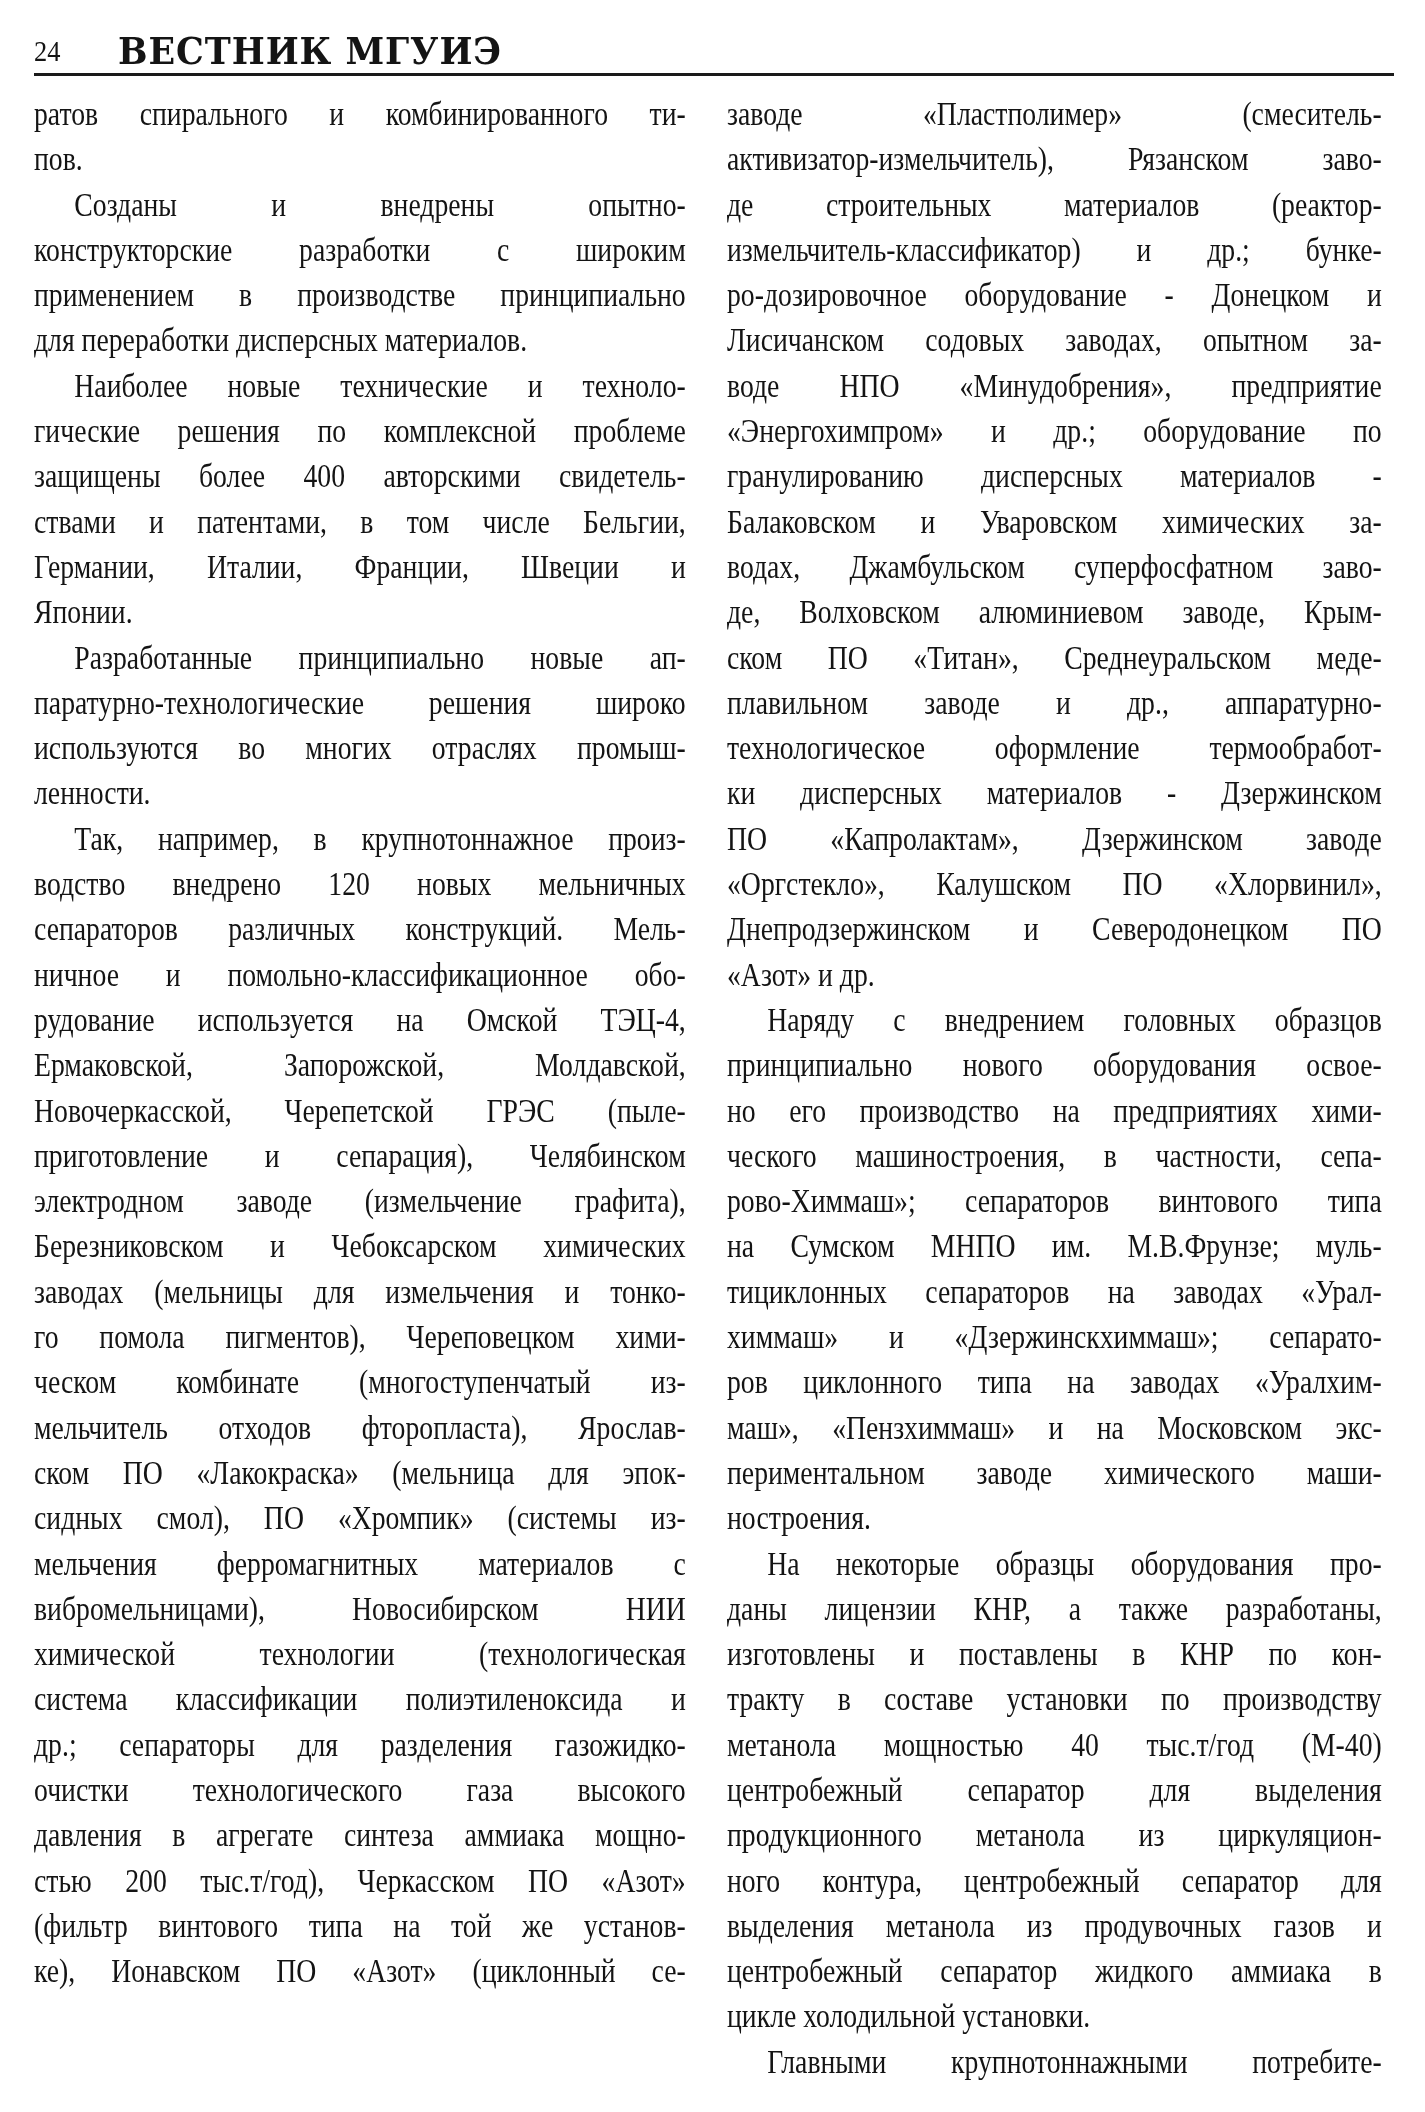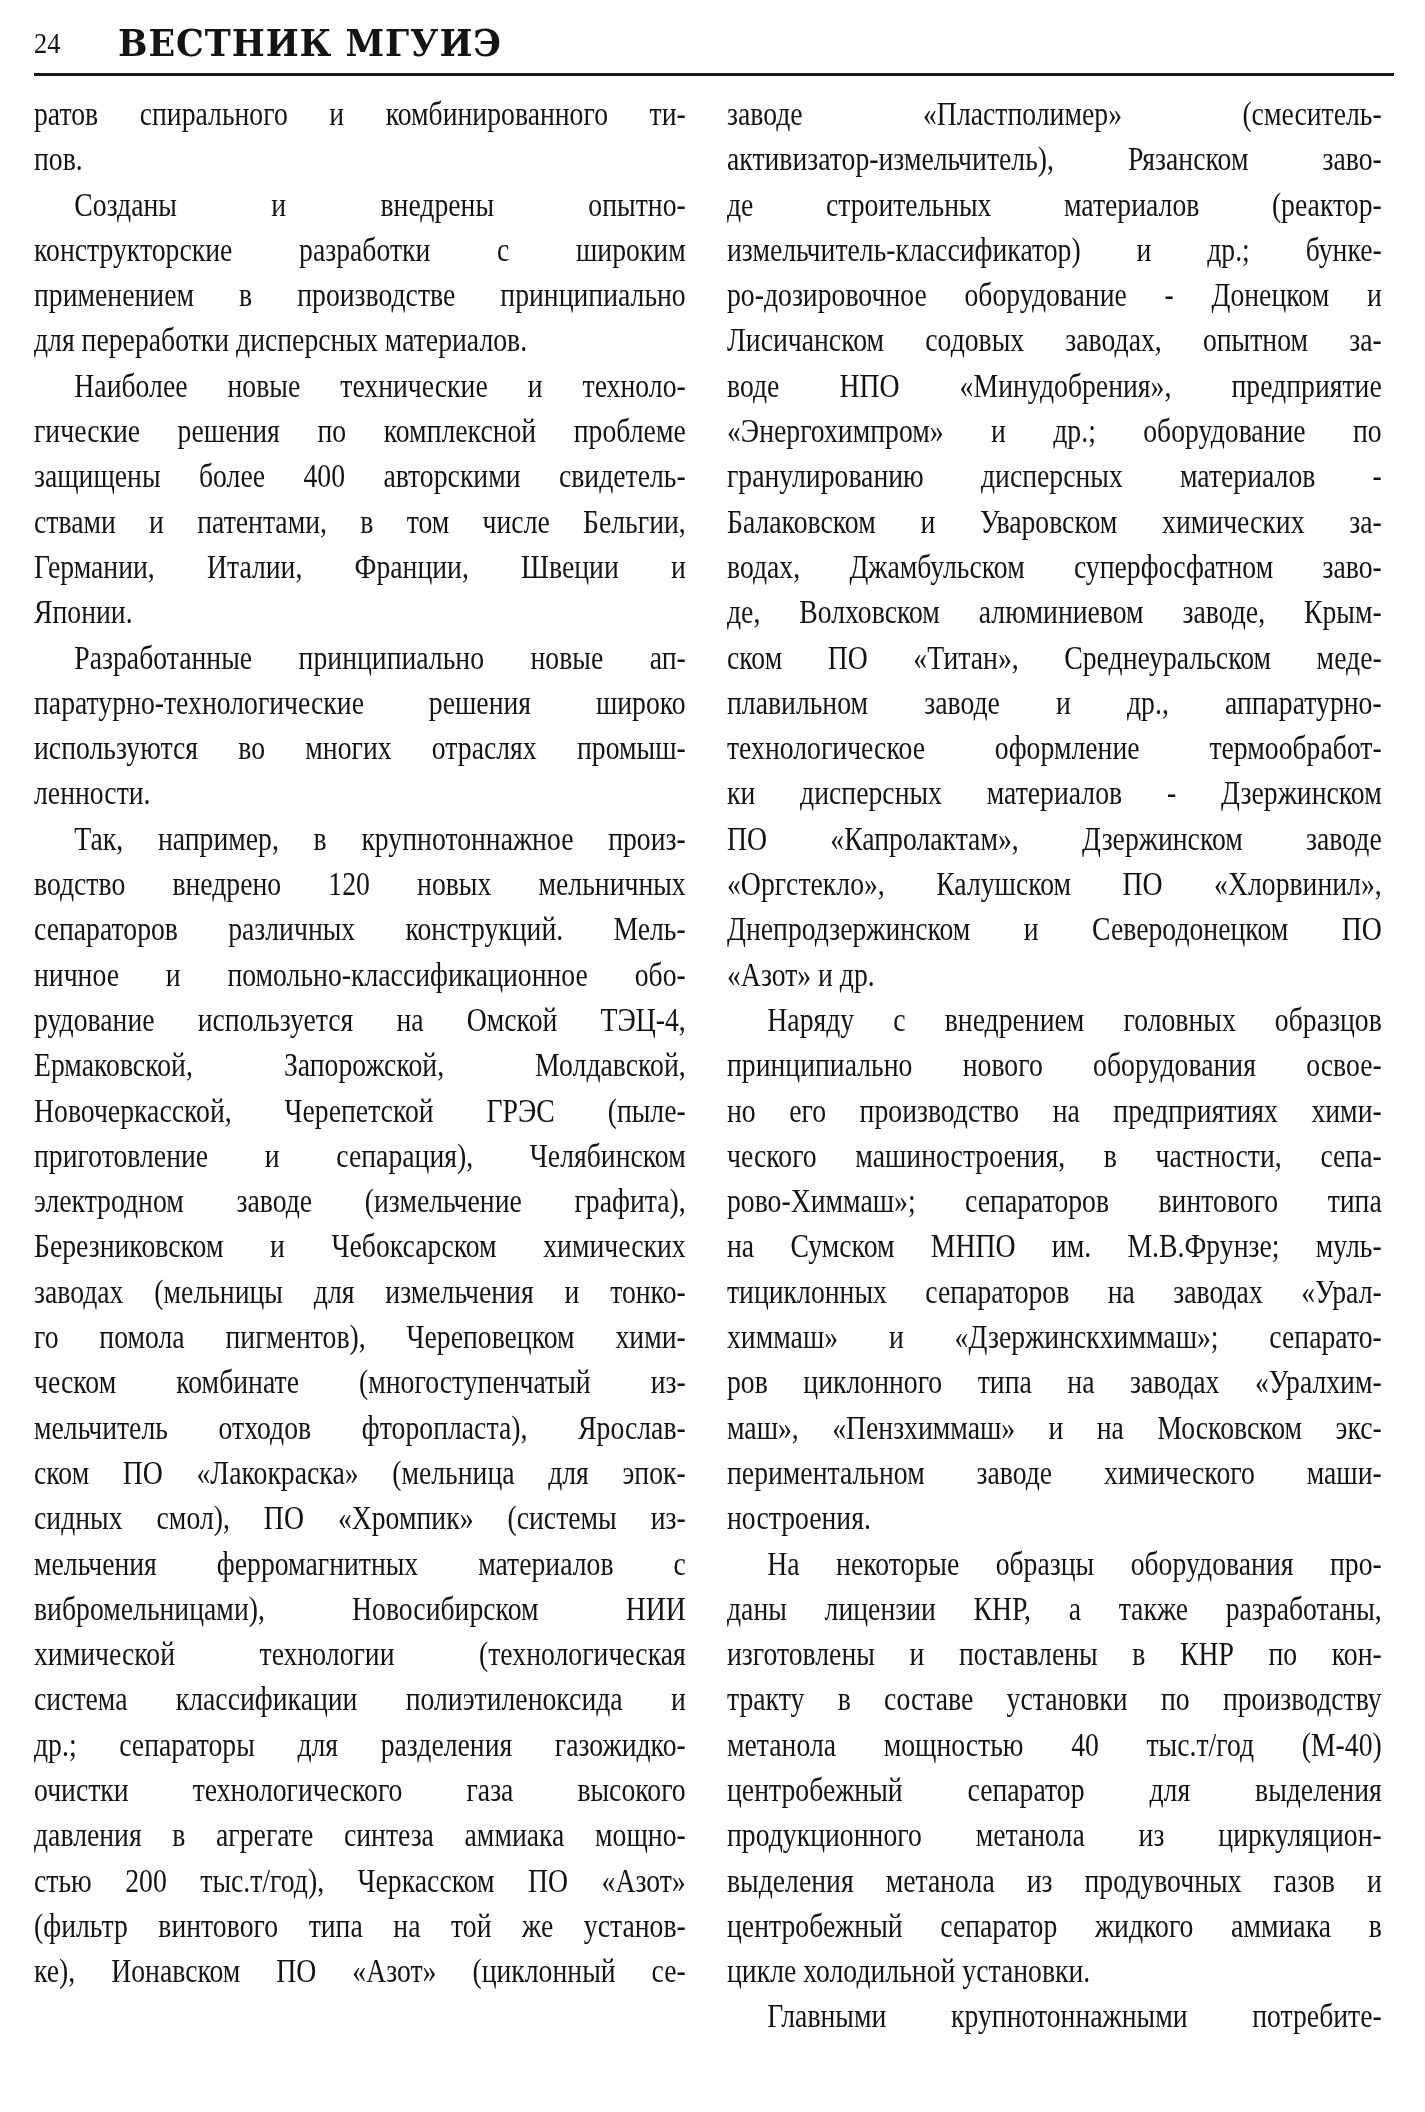--- a/index.html
+++ b/index.html
@@ -1,18 +1,18 @@
 <!DOCTYPE html>
 <html><head>
 <meta charset="utf-8">
 <style>
   html, body { margin: 0; padding: 0; background: #ffffff; }
   body { width: 1425px; height: 2112px; position: relative; overflow: hidden;
          font-family: "Liberation Serif", "DejaVu Serif", serif; color: #141414; }
-  .header { position: absolute; left: 34px; top: 20px; width: 1360px; height: 48px; }
+  .header { position: absolute; left: 34px; top: 28px; width: 1360px; height: 48px; }
   .page-num { position: absolute; left: 0; top: 6px; font-size: 30px; transform: scaleX(0.88); transform-origin: left; }
   .journal-title { position: absolute; left: 84px; top: 0px; font-size: 38px; font-weight: bold;
                    letter-spacing: 1px; transform: scaleX(0.92); transform-origin: left;
                    font-family: "DejaVu Serif", serif; }
   .rule { position: absolute; left: 34px; top: 73px; width: 1360px; height: 3px; background: #1a1a1a; }
   .column { position: absolute; top: 92px; width: 652px; }
   .col-left { left: 34px; }
   .col-right { left: 727px; width: 655px; }
   .line { display: block; height: 45.3px; line-height: 45.3px; font-size: 33px;
           text-align: justify; text-align-last: justify; white-space: nowrap; overflow: visible; }
@@ -107,17 +107,18 @@
     <div class="line"><span class="t">маш», «Пензхиммаш» и на Московском экс-</span></div>
     <div class="line"><span class="t">периментальном заводе химического маши-</span></div>
     <div class="line last"><span class="t">ностроения.</span></div>
     <div class="line indent"><span class="t">На некоторые образцы оборудования про-</span></div>
     <div class="line"><span class="t">даны лицензии КНР, а также разработаны,</span></div>
     <div class="line"><span class="t">изготовлены и поставлены в КНР по кон-</span></div>
     <div class="line"><span class="t">тракту в составе установки по производству</span></div>
     <div class="line"><span class="t">метанола мощностью 40 тыс.т/год (М-40)</span></div>
     <div class="line"><span class="t">центробежный сепаратор для выделения</span></div>
     <div class="line"><span class="t">продукционного метанола из циркуляцион-</span></div>
+    <div class="line"><span class="t">ного контура, центробежный сепаратор для</span></div>
     <div class="line"><span class="t">выделения метанола из продувочных газов и</span></div>
     <div class="line"><span class="t">центробежный сепаратор жидкого аммиака в</span></div>
     <div class="line last"><span class="t">цикле холодильной установки.</span></div>
     <div class="line indent"><span class="t">Главными крупнотоннажными потребите-</span></div>
   </div>
 
 </body></html>

